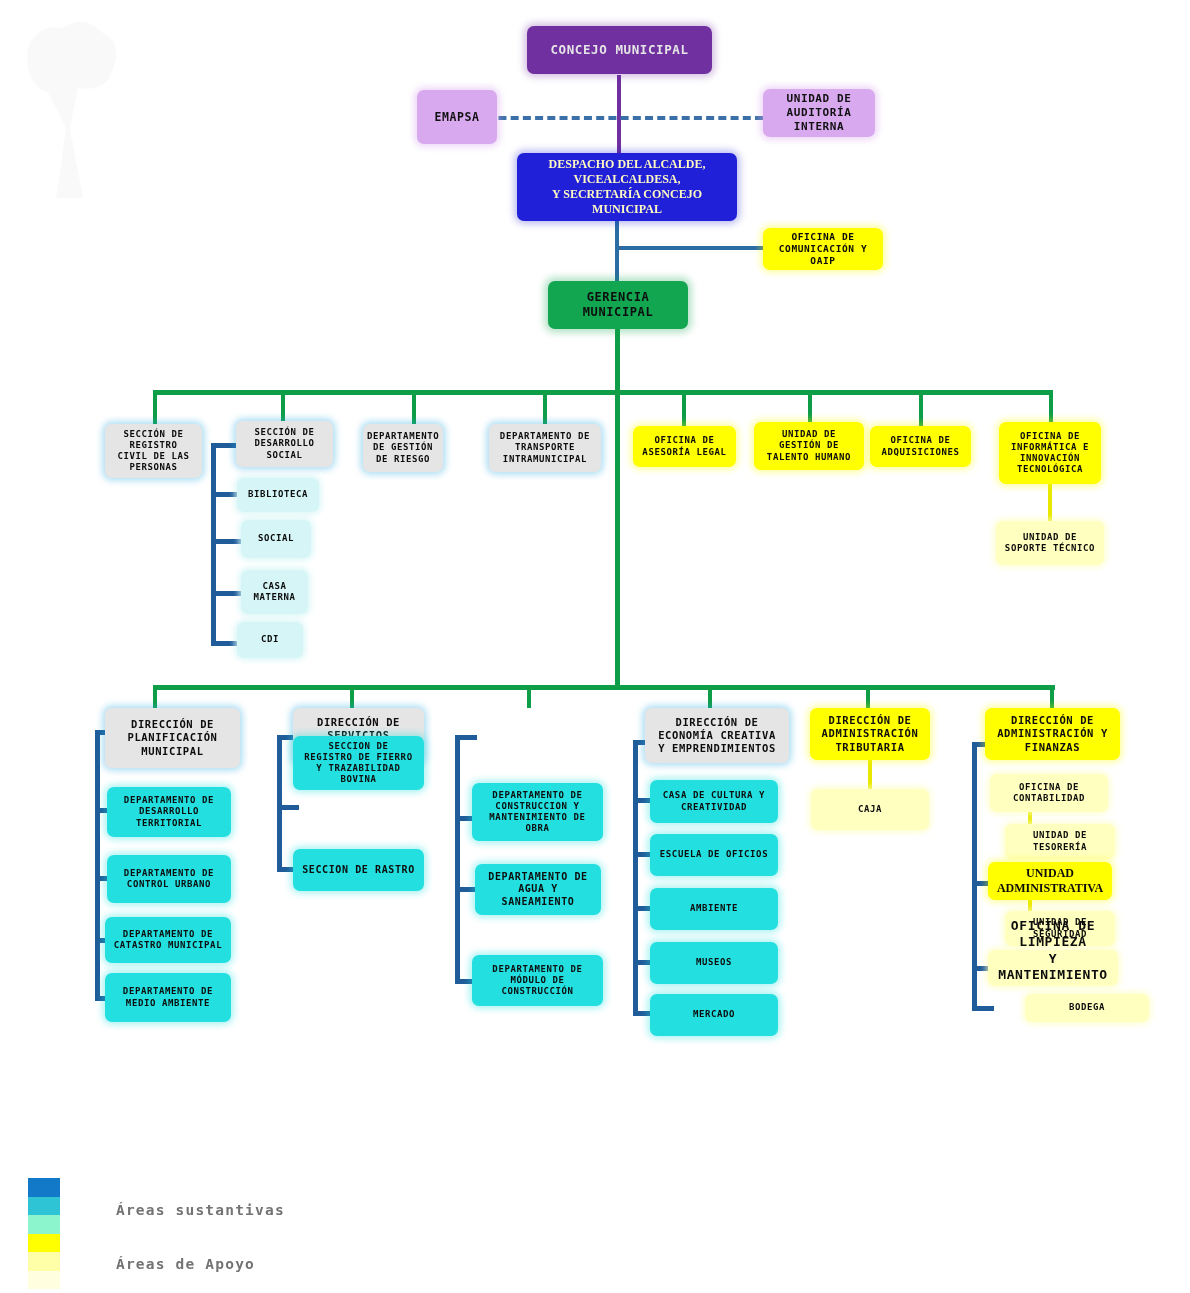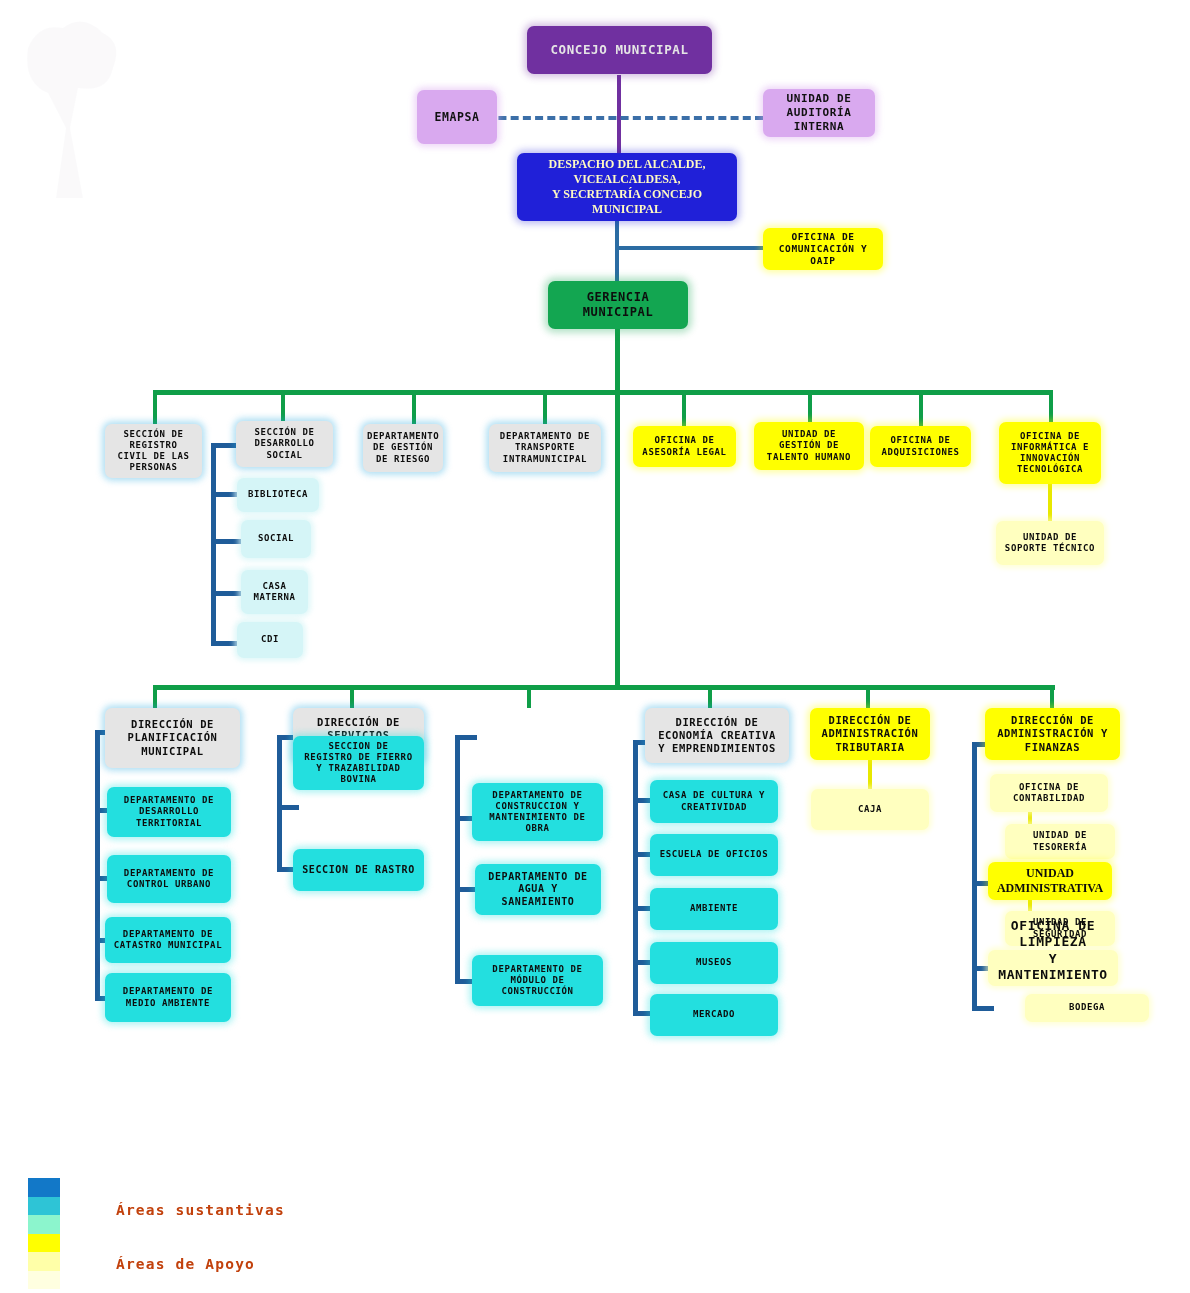--- a/index.html
+++ b/index.html
@@ -21,21 +21,21 @@
   .c-ltblue{background:#e5e5e5;color:#0d0d0d;box-shadow:0 0 6px 3px rgba(39,168,224,.35);}
   .c-cyan{background:#23dfdf;color:#0d0d0d;box-shadow:0 0 6px 3px rgba(35,223,223,.35);}
   .c-palecyan{background:#d5f5f7;color:#0d0d0d;box-shadow:0 0 5px 3px rgba(213,245,247,.7);}
   .c-yellow{background:#ffff00;color:#0d0d0d;box-shadow:0 0 6px 3px rgba(255,255,0,.35);}
   .c-paleyellow{background:#ffffbf;color:#0d0d0d;box-shadow:0 0 5px 3px rgba(255,255,191,.6);}
   
   #legend{position:absolute;left:28px;top:1178px;width:340px;z-index:6;}
   .lg-swatches{position:absolute;left:0;top:0;width:32px;height:112px;}
   .lg-sw{position:absolute;left:0;width:32px;height:18.5px;}
   .lg-label{position:absolute;left:88px;font-weight:bold;font-size:14.5px;
-            letter-spacing:1.2px;color:#c2410c;}
+            letter-spacing:1.2px;color:#737373;}
   #watermark{position:absolute;left:8px;top:8px;width:130px;height:200px;
              opacity:.045;z-index:0;}
 </style>
 </head>
 <body>
 
 <div id="canvas">
 
   <svg id="watermark" viewBox="0 0 130 200">
     <path d="M20 40 Q30 15 55 20 Q75 5 95 25 Q115 35 105 60 Q100 85 70 80 L62 120 L75 190 L48 190 L58 120 L40 85 Q15 75 20 40Z" fill="#9a8fa8"></path>

